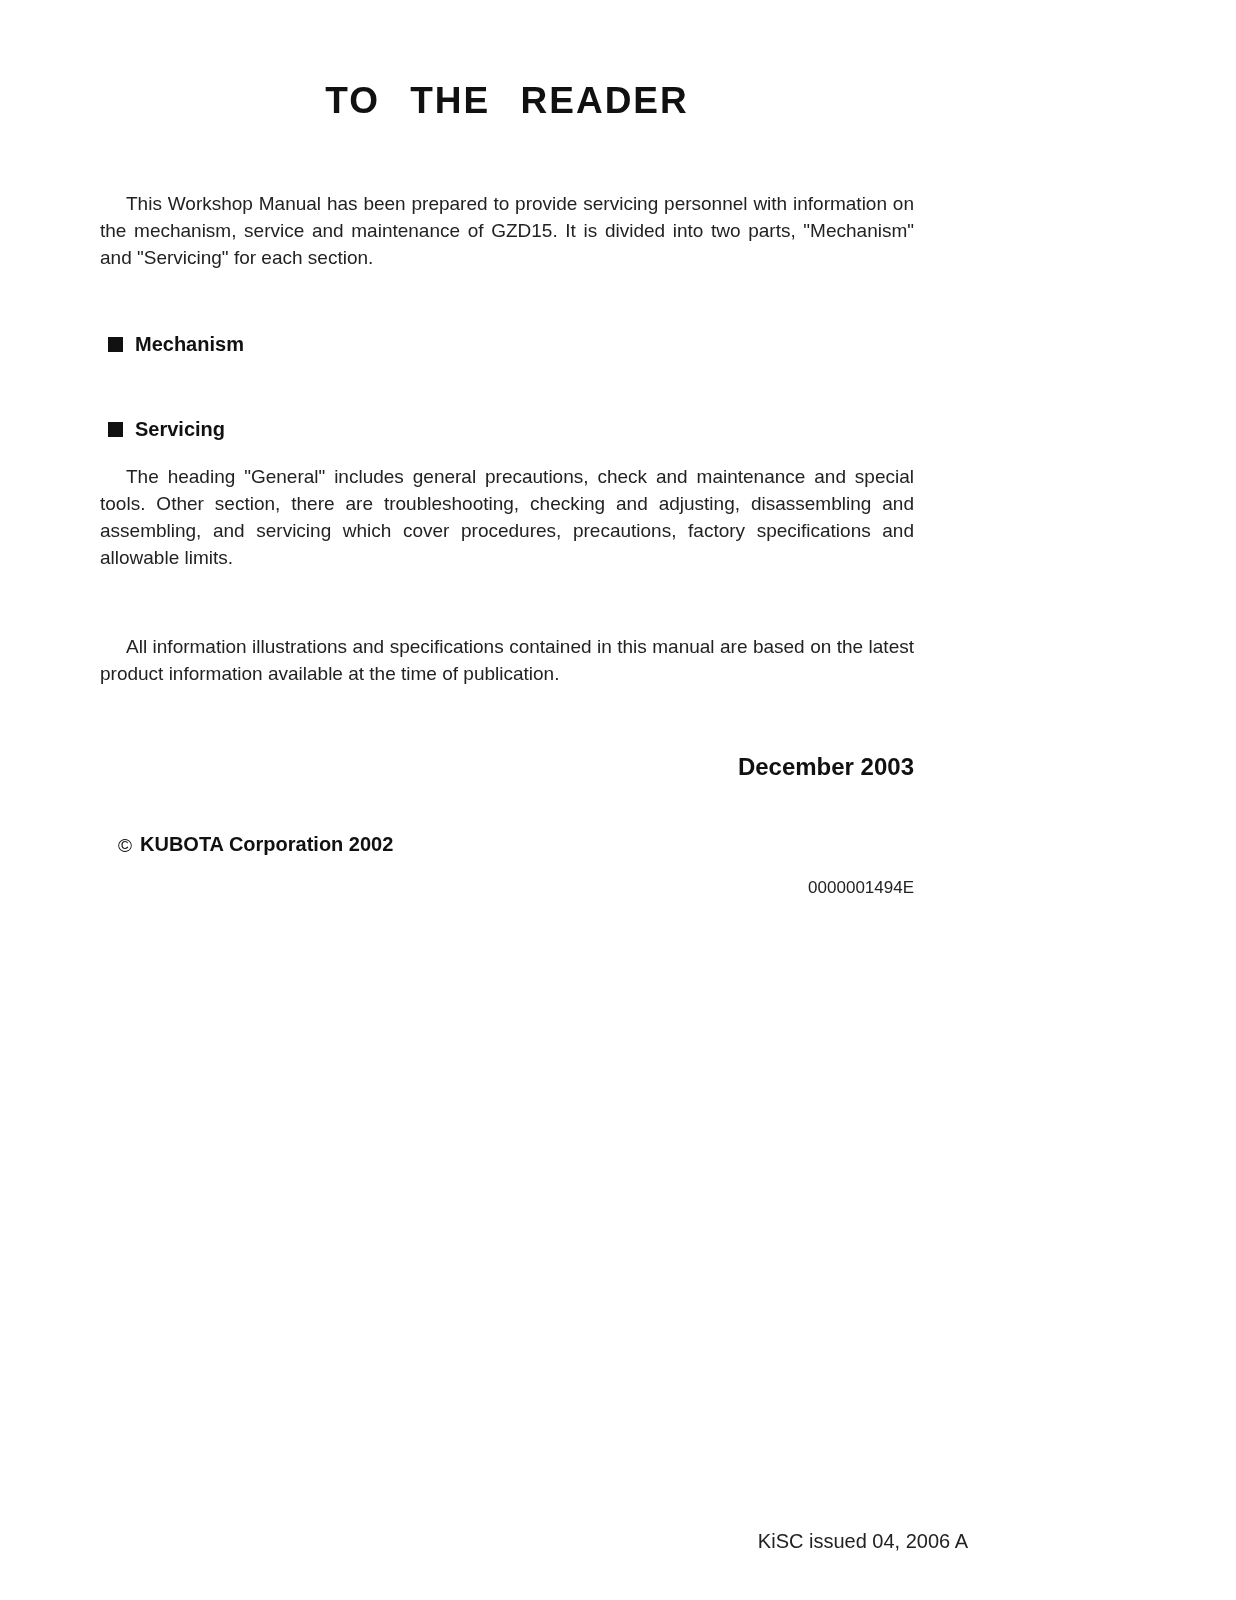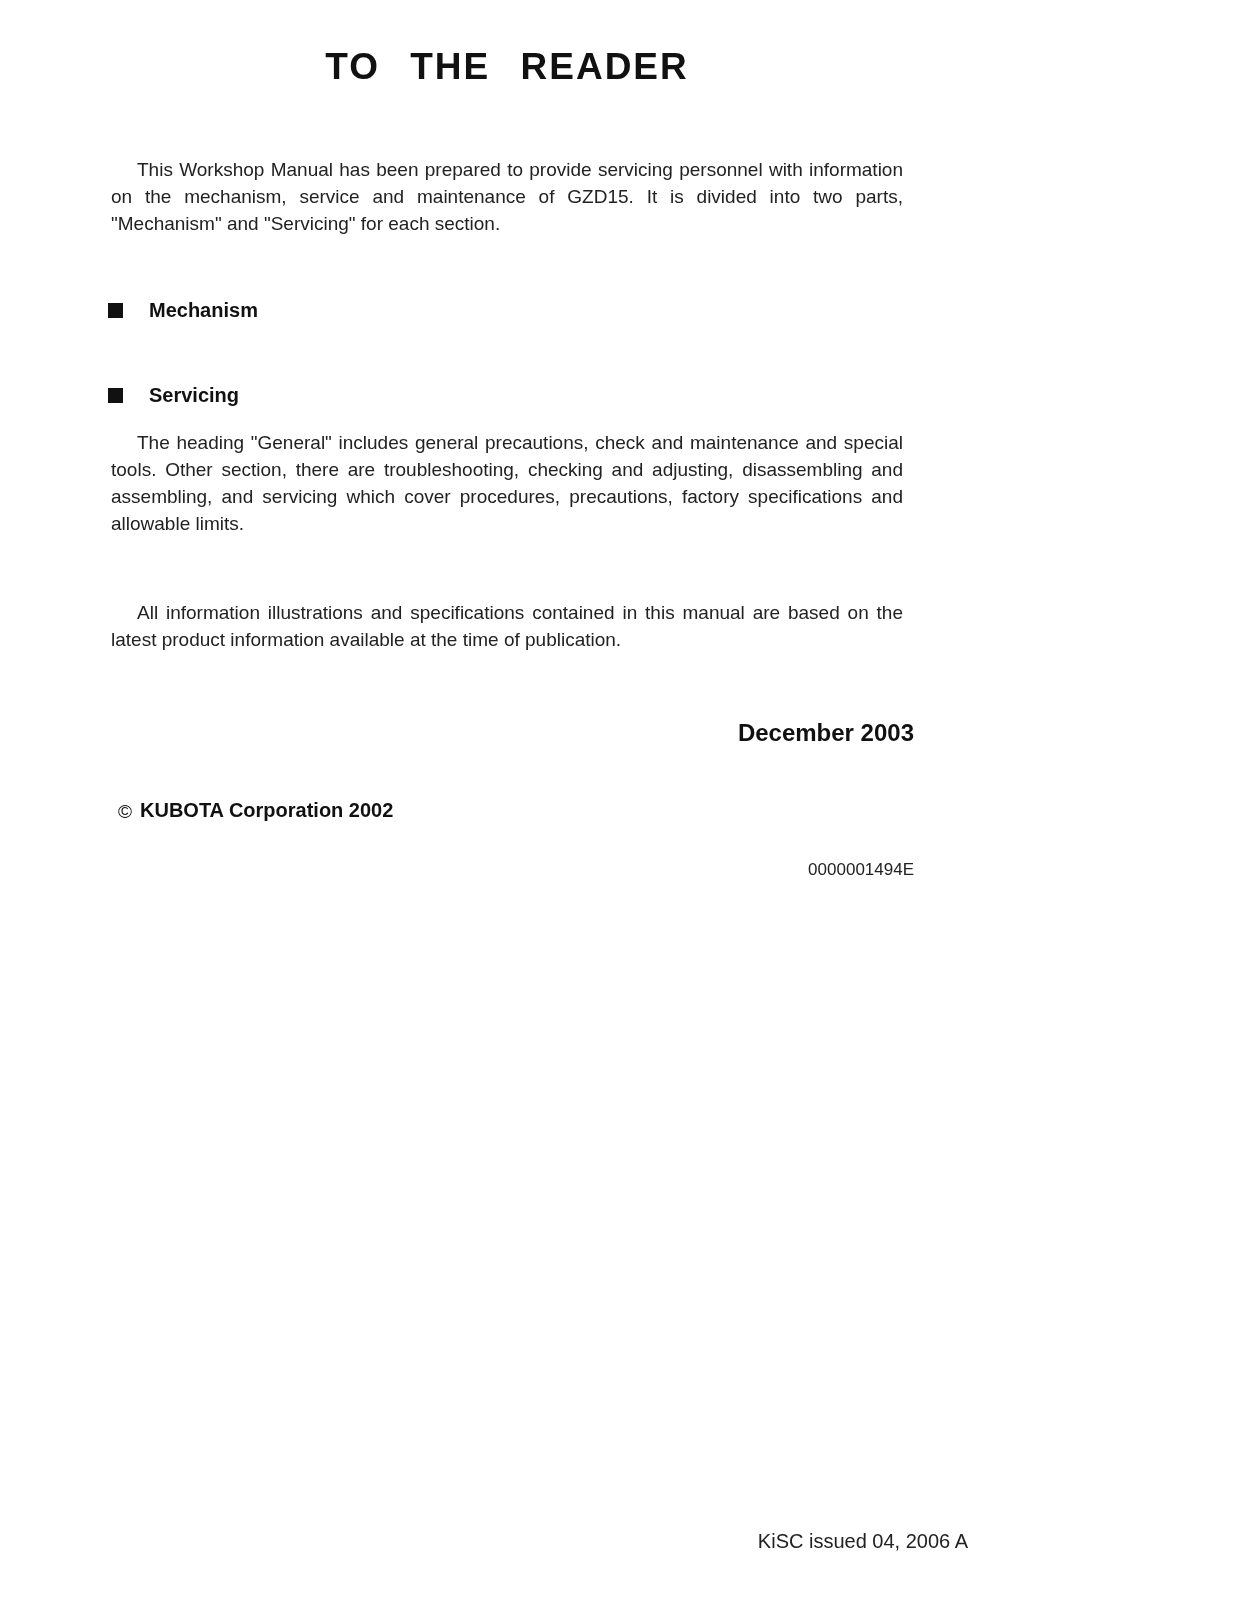--- a/index.html
+++ b/index.html
@@ -12,50 +12,50 @@
     height: 1600px;
     position: relative;
     font-family: "Liberation Sans", sans-serif;
     color: #1a1a1a;
     overflow: hidden;
   }
   .page {
     box-sizing: border-box;
     width: 1040px;
     height: 1600px;
-    padding: 28px 126px 0 100px;
+    padding: 62px 126px 0 100px;
     position: relative;
   }
   .doc-title {
     text-align: center;
     font-size: 37px;
     font-weight: bold;
     letter-spacing: 2px;
     word-spacing: 18px;
     margin: 18px 0 0 0;
     color: #111;
   }
   .intro-block {
     margin-top: 68px;
   }
   p.body-text {
     font-size: 19px;
     line-height: 27px;
     text-align: justify;
     text-indent: 26px;
-    margin: 11px;
+    margin: 0;
     color: #222;
   }
   .section {
     margin-top: 62px;
   }
   .section-heading {
     display: flex;
     align-items: center;
-    gap: 26px;
+    gap: 12px;
     font-size: 20px;
     font-weight: bold;
     color: #111;
     margin: 0 0 22px 8px;
   }
   .sq-bullet {
     display: inline-block;
     width: 15px;
     height: 15px;
     background: #111;
@@ -81,21 +81,21 @@
     gap: 8px;
     margin-left: 18px;
   }
   .copyright-symbol {
     font-weight: normal;
     font-size: 19px;
     position: relative;
     top: 1px;
   }
   .doc-number {
-    margin-top: 38px;
+    margin-top: 22px;
     text-align: right;
     font-size: 17px;
     color: #222;
   }
   .page-footer {
     position: absolute;
     top: 1530px;
     right: 72px;
     font-size: 20px;
     color: #222;

